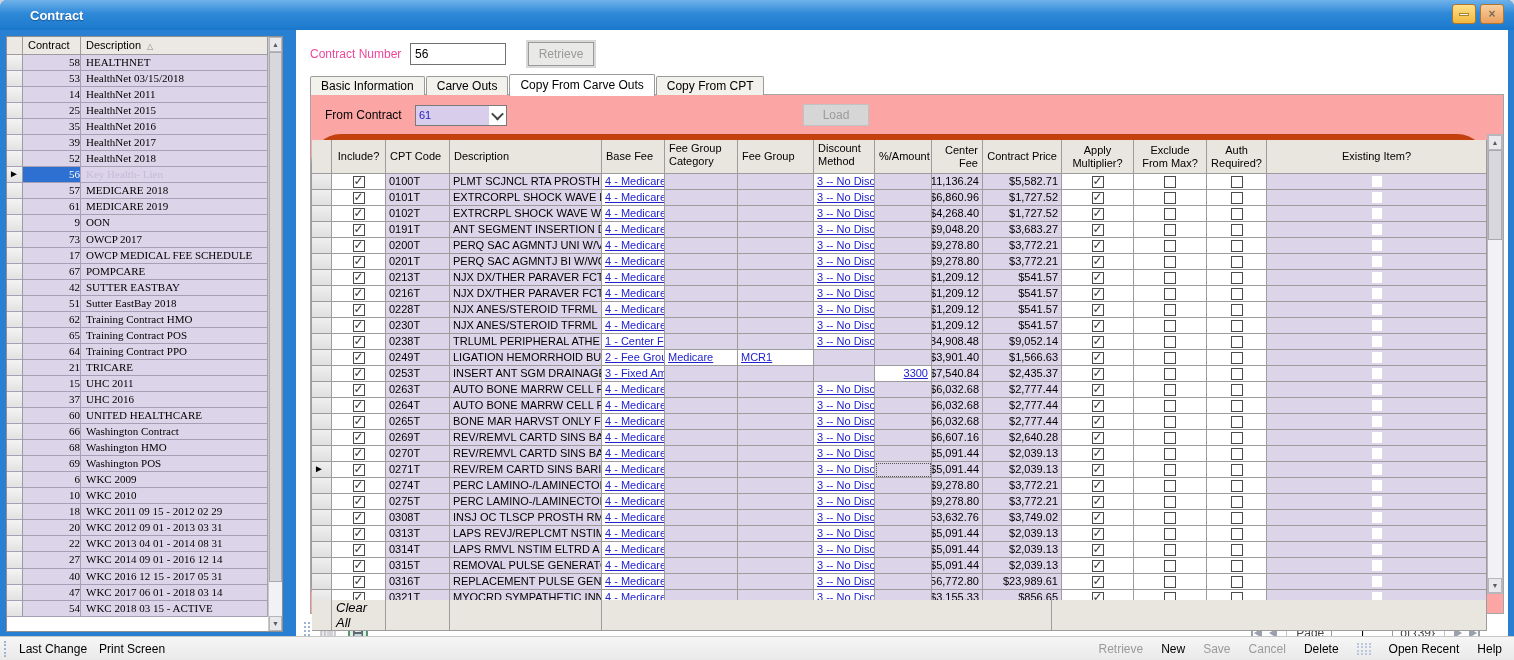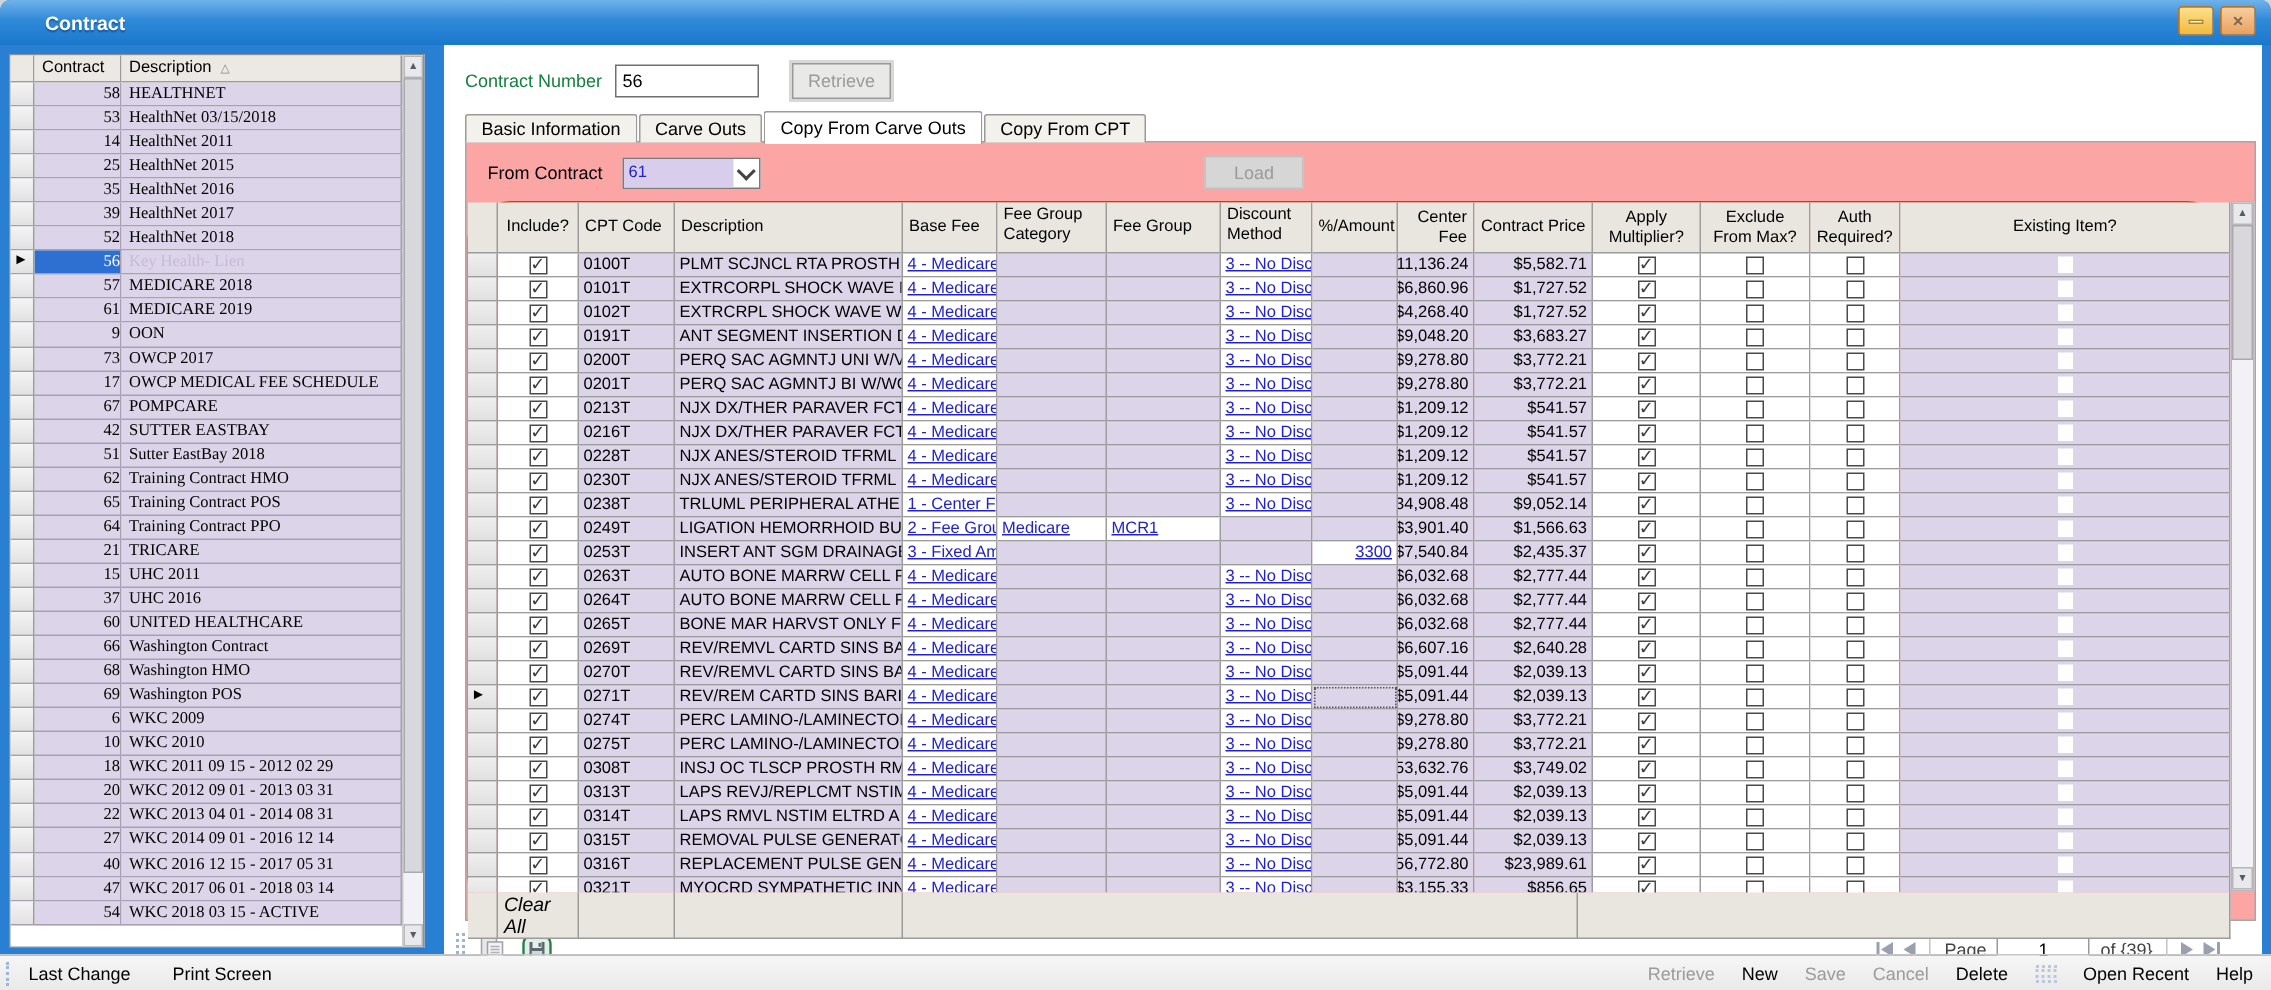--- a/index.html
+++ b/index.html
@@ -34,41 +34,41 @@
 
   
   .vscroll { width:14px; background:#f2f1f5; border-left:1px solid #c9c9c9; display:flex; flex-direction:column; }
   .scr-btn { height:15px; background:#e9e9ec; border:1px solid #b6b6bc; display:flex; align-items:center; justify-content:center; font-size:7px; color:#5a5a66; }
   .scr-thumb { background:#d7d7dc; border:1px solid #a9a9b2; }
   .scr-track { flex:1; }
 
   
   .main { position:absolute; left:296px; top:0; width:1212px; height:606px; background:#fff; }
   .cn-row { display:flex; align-items:center; margin:12px 0 8px 14px; }
-  .cn-label { font-size:12px; color:#15803d; width:100px; }
+  .cn-label { font-size:12px; color:#ec4899; width:100px; }
   .cn-input { width:96px; height:22px; border:1px solid #707070; font-size:12px; padding:2px 4px; font-family:"Liberation Sans",sans-serif; }
   .btn-retrieve { margin-left:22px; width:66px; height:24px; background:#e9e9e7; border:1px solid #9a9a9a; box-shadow:0 0 0 2px #d8d8d8; font-size:12px; color:#9a9a9a; text-align:center; line-height:22px; }
 
   .tabs { display:flex; margin-left:14px; height:21px; align-items:flex-end; position:relative; z-index:2; }
   .tab { background:#f2f1ec; border:1px solid #9a9a9a; border-bottom:none; height:19px; line-height:18px; font-size:12px; padding:0 10px; color:#000; margin-right:1px; border-radius:2px 2px 0 0; }
   .tab.active { background:#fff; height:22px; line-height:21px; position:relative; top:1px; z-index:3; }
 
   .pane { margin:0 4px 0 14px; border:1px solid #a6a6a6; height:520px; position:relative; top:-1px; background:#fca5a5; padding-top:9px; width:1194px; }
   .fc-row { display:flex; align-items:center; margin-left:14px; height:22px; }
   .fc-label { font-size:12px; width:90px; }
   .combo { width:92px; height:21px; border:1px solid #7a7a7a; background:#fff; display:flex; }
   .combo-val { flex:1; background:#d8cdea; color:#2222cc; font-size:11px; line-height:19px; padding-left:3px; }
   .combo-arrow { width:17px; display:flex; align-items:center; justify-content:center; }
   .combo-arrow::after { content:""; width:7px; height:7px; border-right:2px solid #444; border-bottom:2px solid #444; transform:rotate(45deg) translate(-1px,-1px); }
   .btn-load { margin-left:296px; width:66px; height:22px; background:#d6d6d6; border:1px solid #c2c2c2; font-size:12px; color:#9a9a9a; text-align:center; line-height:20px; }
 
   
   :root { --gcols: 20px 54px 64px 152px 63px 73px 76px 61px 57px 51px 79px 72px 73px 60px 1fr; }
   .grid-wrap { display:flex; margin-left:0px; margin-top:8px; }
-  .grid-main { width:1177px; border-top:1px solid #c2410c; border-left:1px solid #9c9c9c;border-radius:30px; }
+  .grid-main { width:1177px; border-top:6px solid #c2410c; border-left:1px solid #9c9c9c;border-radius:30px; }
   .grid-head { display:grid; grid-template-columns:var(--gcols); height:34px; }
   .grid-head > div { background:#e9e6df; border-right:1px solid #9c9c9c; border-bottom:1px solid #9c9c9c; font-size:11px; padding:2px 4px; color:#000; line-height:13px; overflow:hidden; } .h-m { display:flex; align-items:center; } .h-mc { display:flex; align-items:center; justify-content:center; text-align:center; } .h-mr { display:flex; align-items:center; justify-content:flex-end; text-align:right; }
   .grid-body { height:426px; overflow:hidden; }
   .grid-row { display:grid; grid-template-columns:var(--gcols); height:16px; }
   .gc { border-right:1px solid #9c9c9c; border-bottom:1px solid #9c9c9c; font-size:11px; line-height:15px; padding:0 3px; white-space:nowrap; overflow:hidden; }
   .lav { background:#dcd4e8; } .wht { background:#fff;text-decoration:underline; } .blue { color:#2222cc; }
   .num { display:flex; justify-content:flex-end; }
   .rowsel { background:linear-gradient(#efefef,#e0e0e0); border-right:1px solid #9c9c9c; border-bottom:1px solid #9c9c9c; position:relative; }
   .cbcell { background:#fff; border-right:1px solid #9c9c9c; border-bottom:1px solid #9c9c9c; display:flex; align-items:center; justify-content:center; }
   .cb { width:12px; height:12px; border:1px solid #4a4a4a; background:#fff; position:relative; }
@@ -88,21 +88,21 @@
   .pg-ic { display:flex; align-items:center; gap:1px; }
   .tri-l { width:0; height:0; border-top:5px solid transparent; border-bottom:5px solid transparent; border-right:8px solid #9aa0ad; }
   .tri-r { width:0; height:0; border-top:5px solid transparent; border-bottom:5px solid transparent; border-left:8px solid #9aa0ad; }
   .pg-bar { width:2px; height:10px; background:#9aa0ad; }
   .pg-sep { width:1px; height:14px; background:#c4c4c4; margin:0 2px; }
   .pg-input { width:62px; height:20px; border:1px solid #9a9a9a; text-align:center; font-size:12px; font-family:"Liberation Sans",sans-serif; }
 
   
   .statusbar { position:absolute; left:0; right:0; bottom:0; height:24px; background:linear-gradient(#f6f6f6,#e9e9e9); border-top:1px solid #c6c6c6; display:flex; align-items:center; font-size:12px; }
   .sb-grip { width:5px; height:16px; border-left:2px dotted #9db4d2; margin:0 10px 0 4px; }
-  .sb-left { display:flex; gap:28px; color:#000; }
+  .sb-left { display:flex; gap:12px; color:#000; }
   .sb-right { margin-left:auto; display:flex; gap:18px; margin-right:12px; align-items:center; }
   .sb-btn { color:#000; } .sb-btn.disabled { color:#9a9a9a; }
   .sb-grip2 { display:flex; gap:2px; }
   .sb-grip2 i { width:2px; height:12px; border-left:2px dotted #b9c8dd; }
 </style>
 </head>
 <body>
 
 <div class="window">
 

